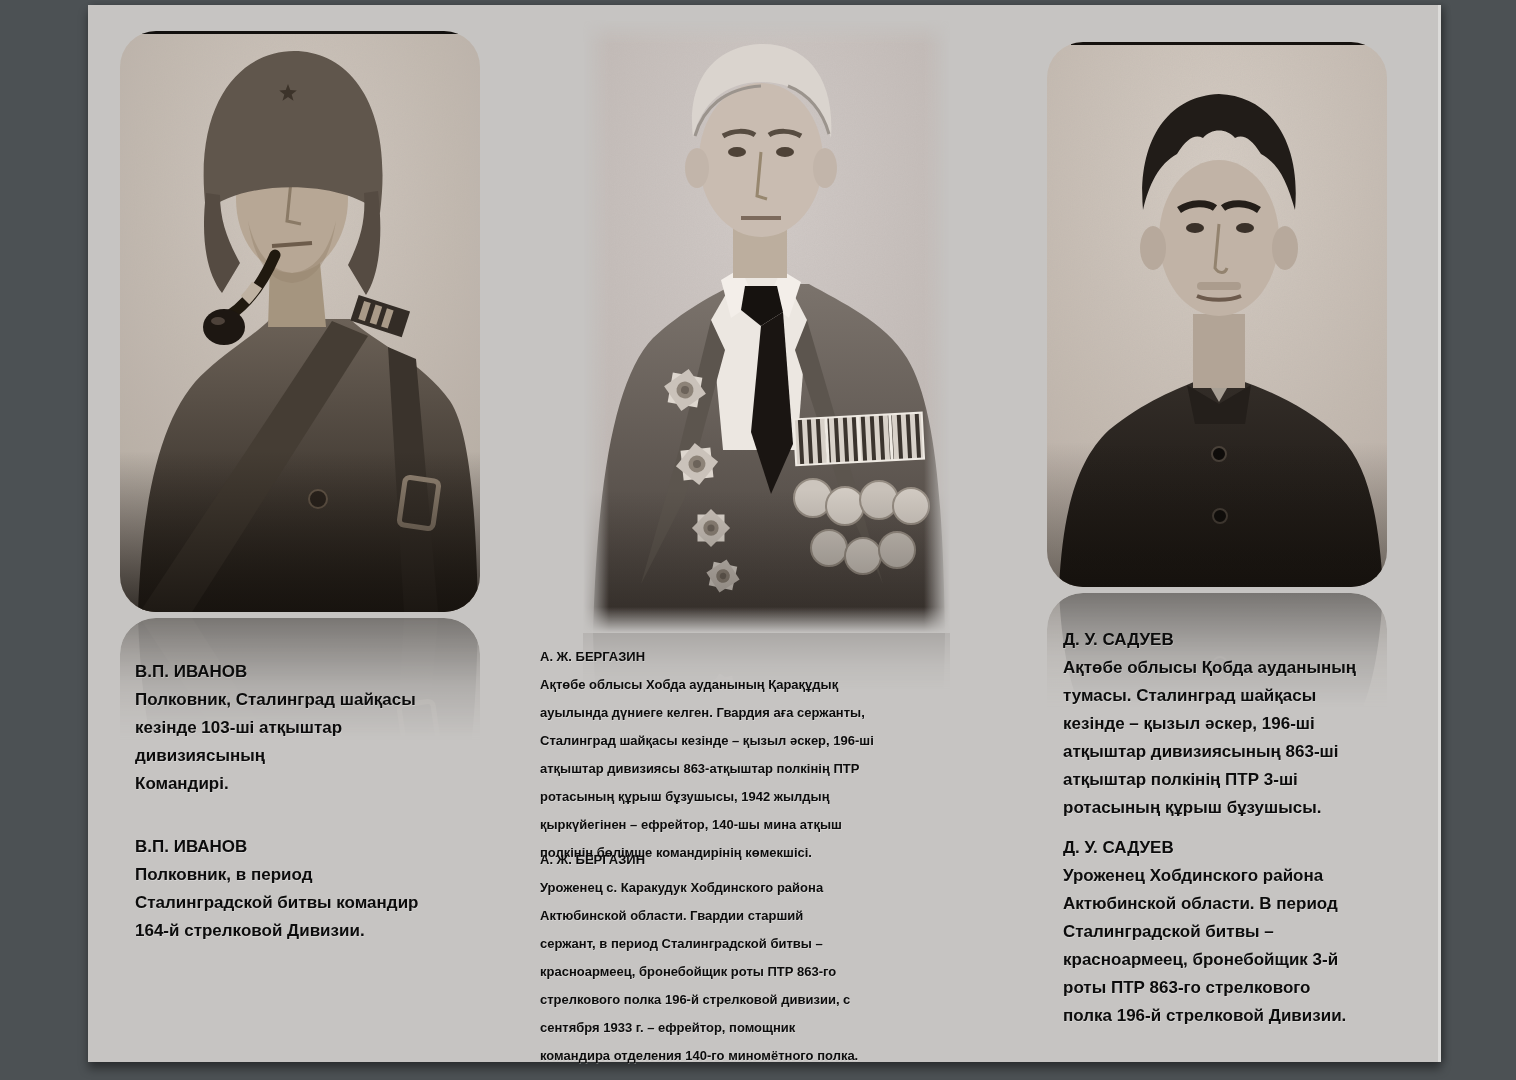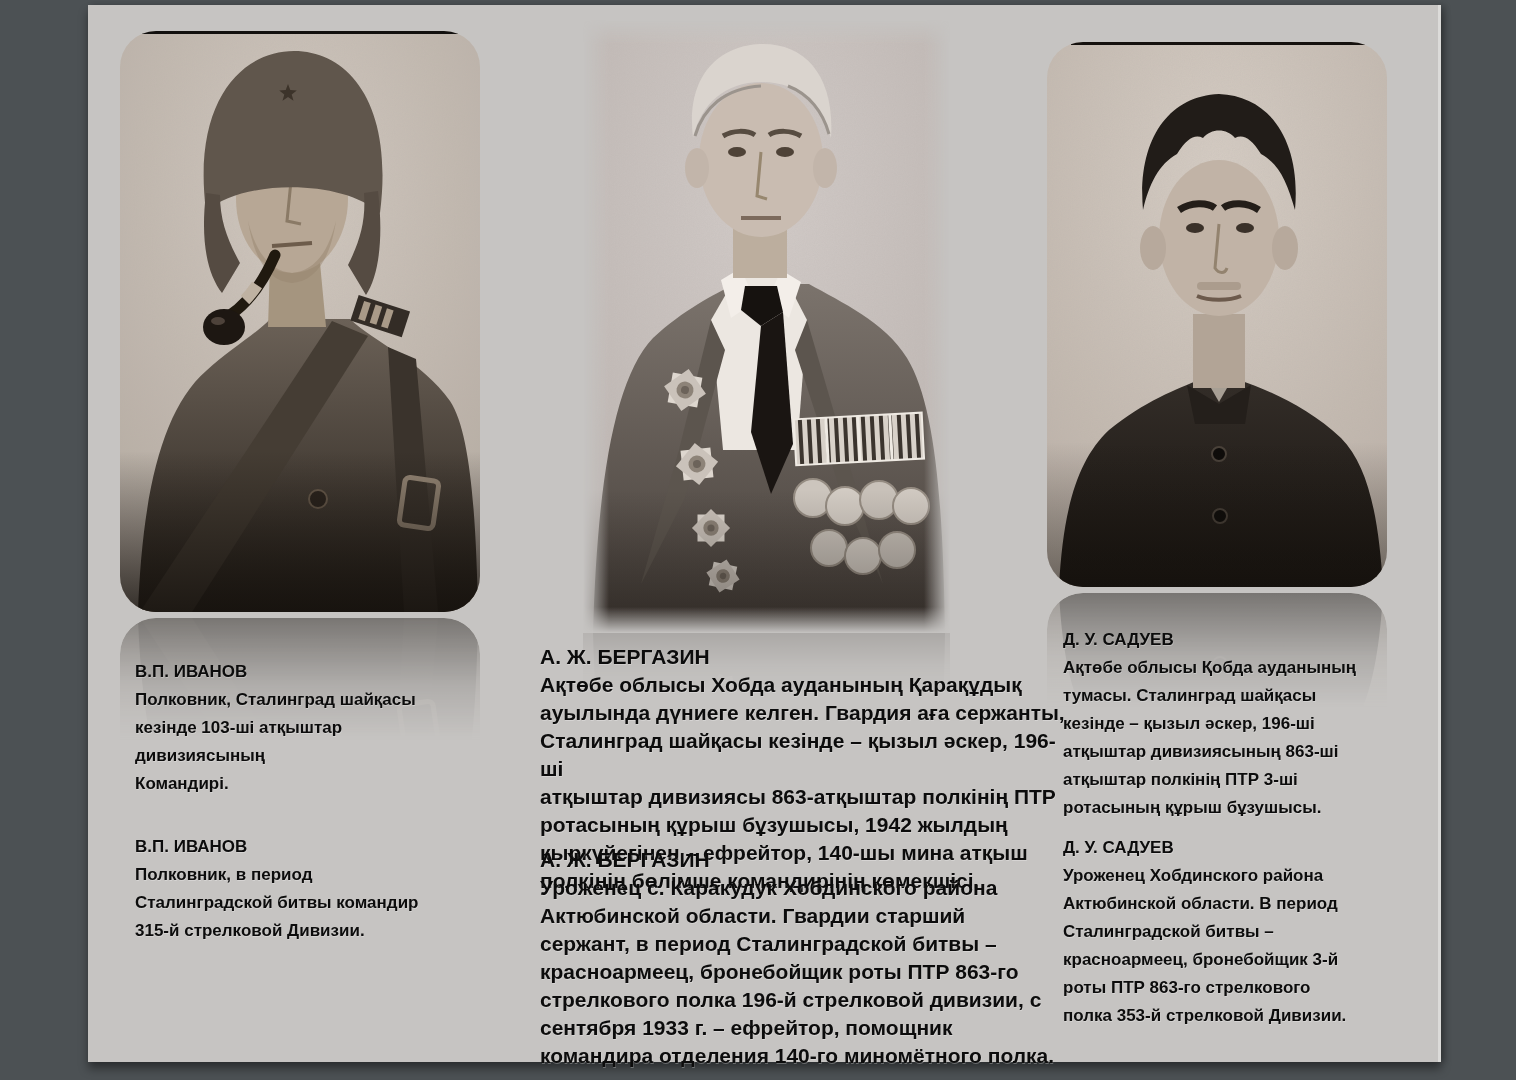--- a/index.html
+++ b/index.html
@@ -32,21 +32,21 @@
     -webkit-mask-image:linear-gradient(to bottom, rgba(0,0,0,.8) 0%, rgba(0,0,0,.25) 45%, transparent 82%);
     mask-image:linear-gradient(to bottom, rgba(0,0,0,.8) 0%, rgba(0,0,0,.25) 45%, transparent 82%);
   }
   .refl svg{position:absolute;top:0;left:0;width:100%;transform:scaleY(-1);display:block;}
   .refl.rounded-top{border-radius:36px 36px 0 0;}
   .caption{
     position:absolute;color:#0c0c0c;font-weight:700;
     font-size:17px;line-height:28px;
     text-shadow:.5px .8px 0 rgba(255,255,255,.28);
   }
-  .caption.mid{font-size:21px;}
+  .caption.mid{font-size:13px;}
   .cap-body{white-space:pre-line;}
   .hidden-defs{position:absolute;width:0;height:0;overflow:hidden;}
 </style>
 </head>
 <body>
 
 <svg class="hidden-defs" aria-hidden="true">
   <defs>
     <filter id="grain" x="0" y="0" width="100%" height="100%">
       <feTurbulence type="fractalNoise" baseFrequency="0.9" numOctaves="2" stitchTiles="stitch"></feTurbulence>
@@ -215,21 +215,21 @@
     <div class="cap-title">В.П. ИВАНОВ</div>
     <div class="cap-body">Полковник, Сталинград шайқасы
 кезінде 103-ші атқыштар
 дивизиясының
 Командирі.</div>
   </div>
   <div class="caption" style="left:47px;top:828px;width:410px">
     <div class="cap-title">В.П. ИВАНОВ</div>
     <div class="cap-body">Полковник, в период
 Сталинградской битвы командир
-315-й стрелковой Дивизии.</div>
+164-й стрелковой Дивизии.</div>
   </div>
 
   <div class="photo feather" style="left:495px;top:15px;width:367px;height:613px">
     <svg viewBox="0 0 367 613" preserveAspectRatio="none">
         <use href="#p2"></use>
       </svg>
   </div>
   <div class="refl" style="left:495px;top:628px;width:367px;height:70px;opacity:.22">
     <svg style="height:613px" viewBox="0 0 367 613" preserveAspectRatio="none">
         <use href="#p2"></use>
@@ -275,16 +275,16 @@
 атқыштар полкінің ПТР 3-ші
 ротасының құрыш бұзушысы.</div>
   </div>
   <div class="caption" style="left:975px;top:829px;width:400px">
     <div class="cap-title">Д. У. САДУЕВ</div>
     <div class="cap-body">Уроженец Хобдинского района
 Актюбинской области. В период
 Сталинградской битвы –
 красноармеец, бронебойщик 3-й
 роты ПТР 863-го стрелкового
-полка 353-й стрелковой Дивизии.</div>
+полка 196-й стрелковой Дивизии.</div>
   </div>
 
 </div>
 
 </body></html>

